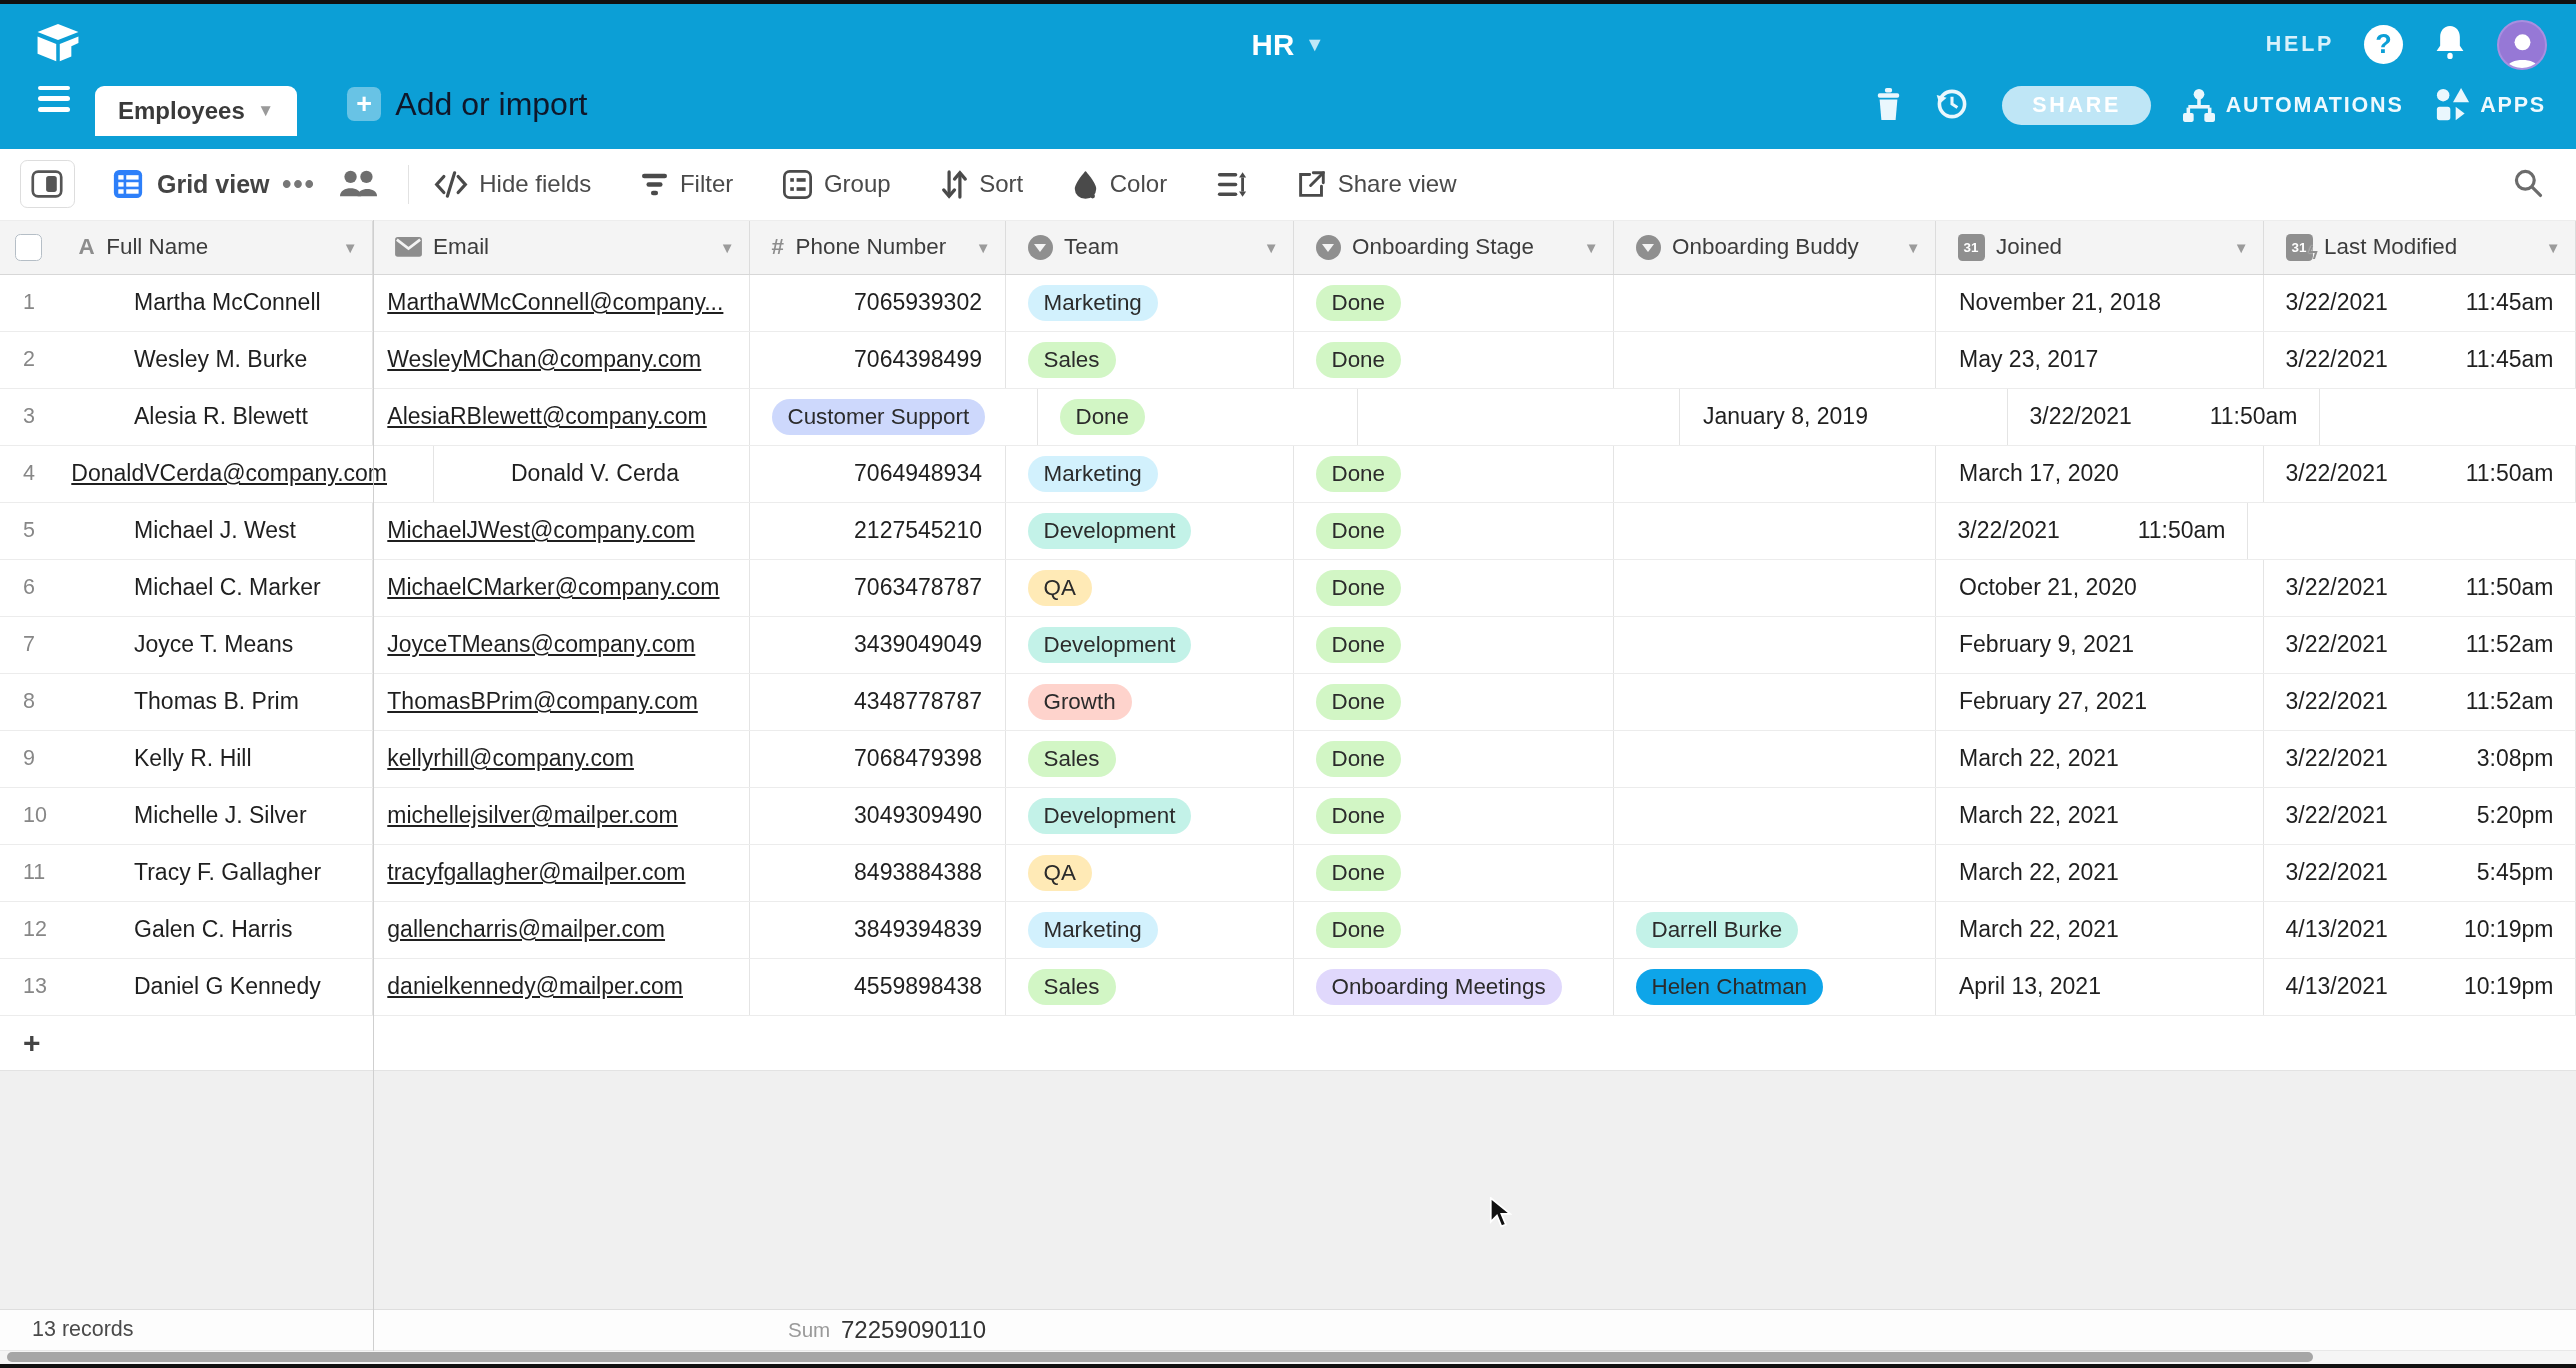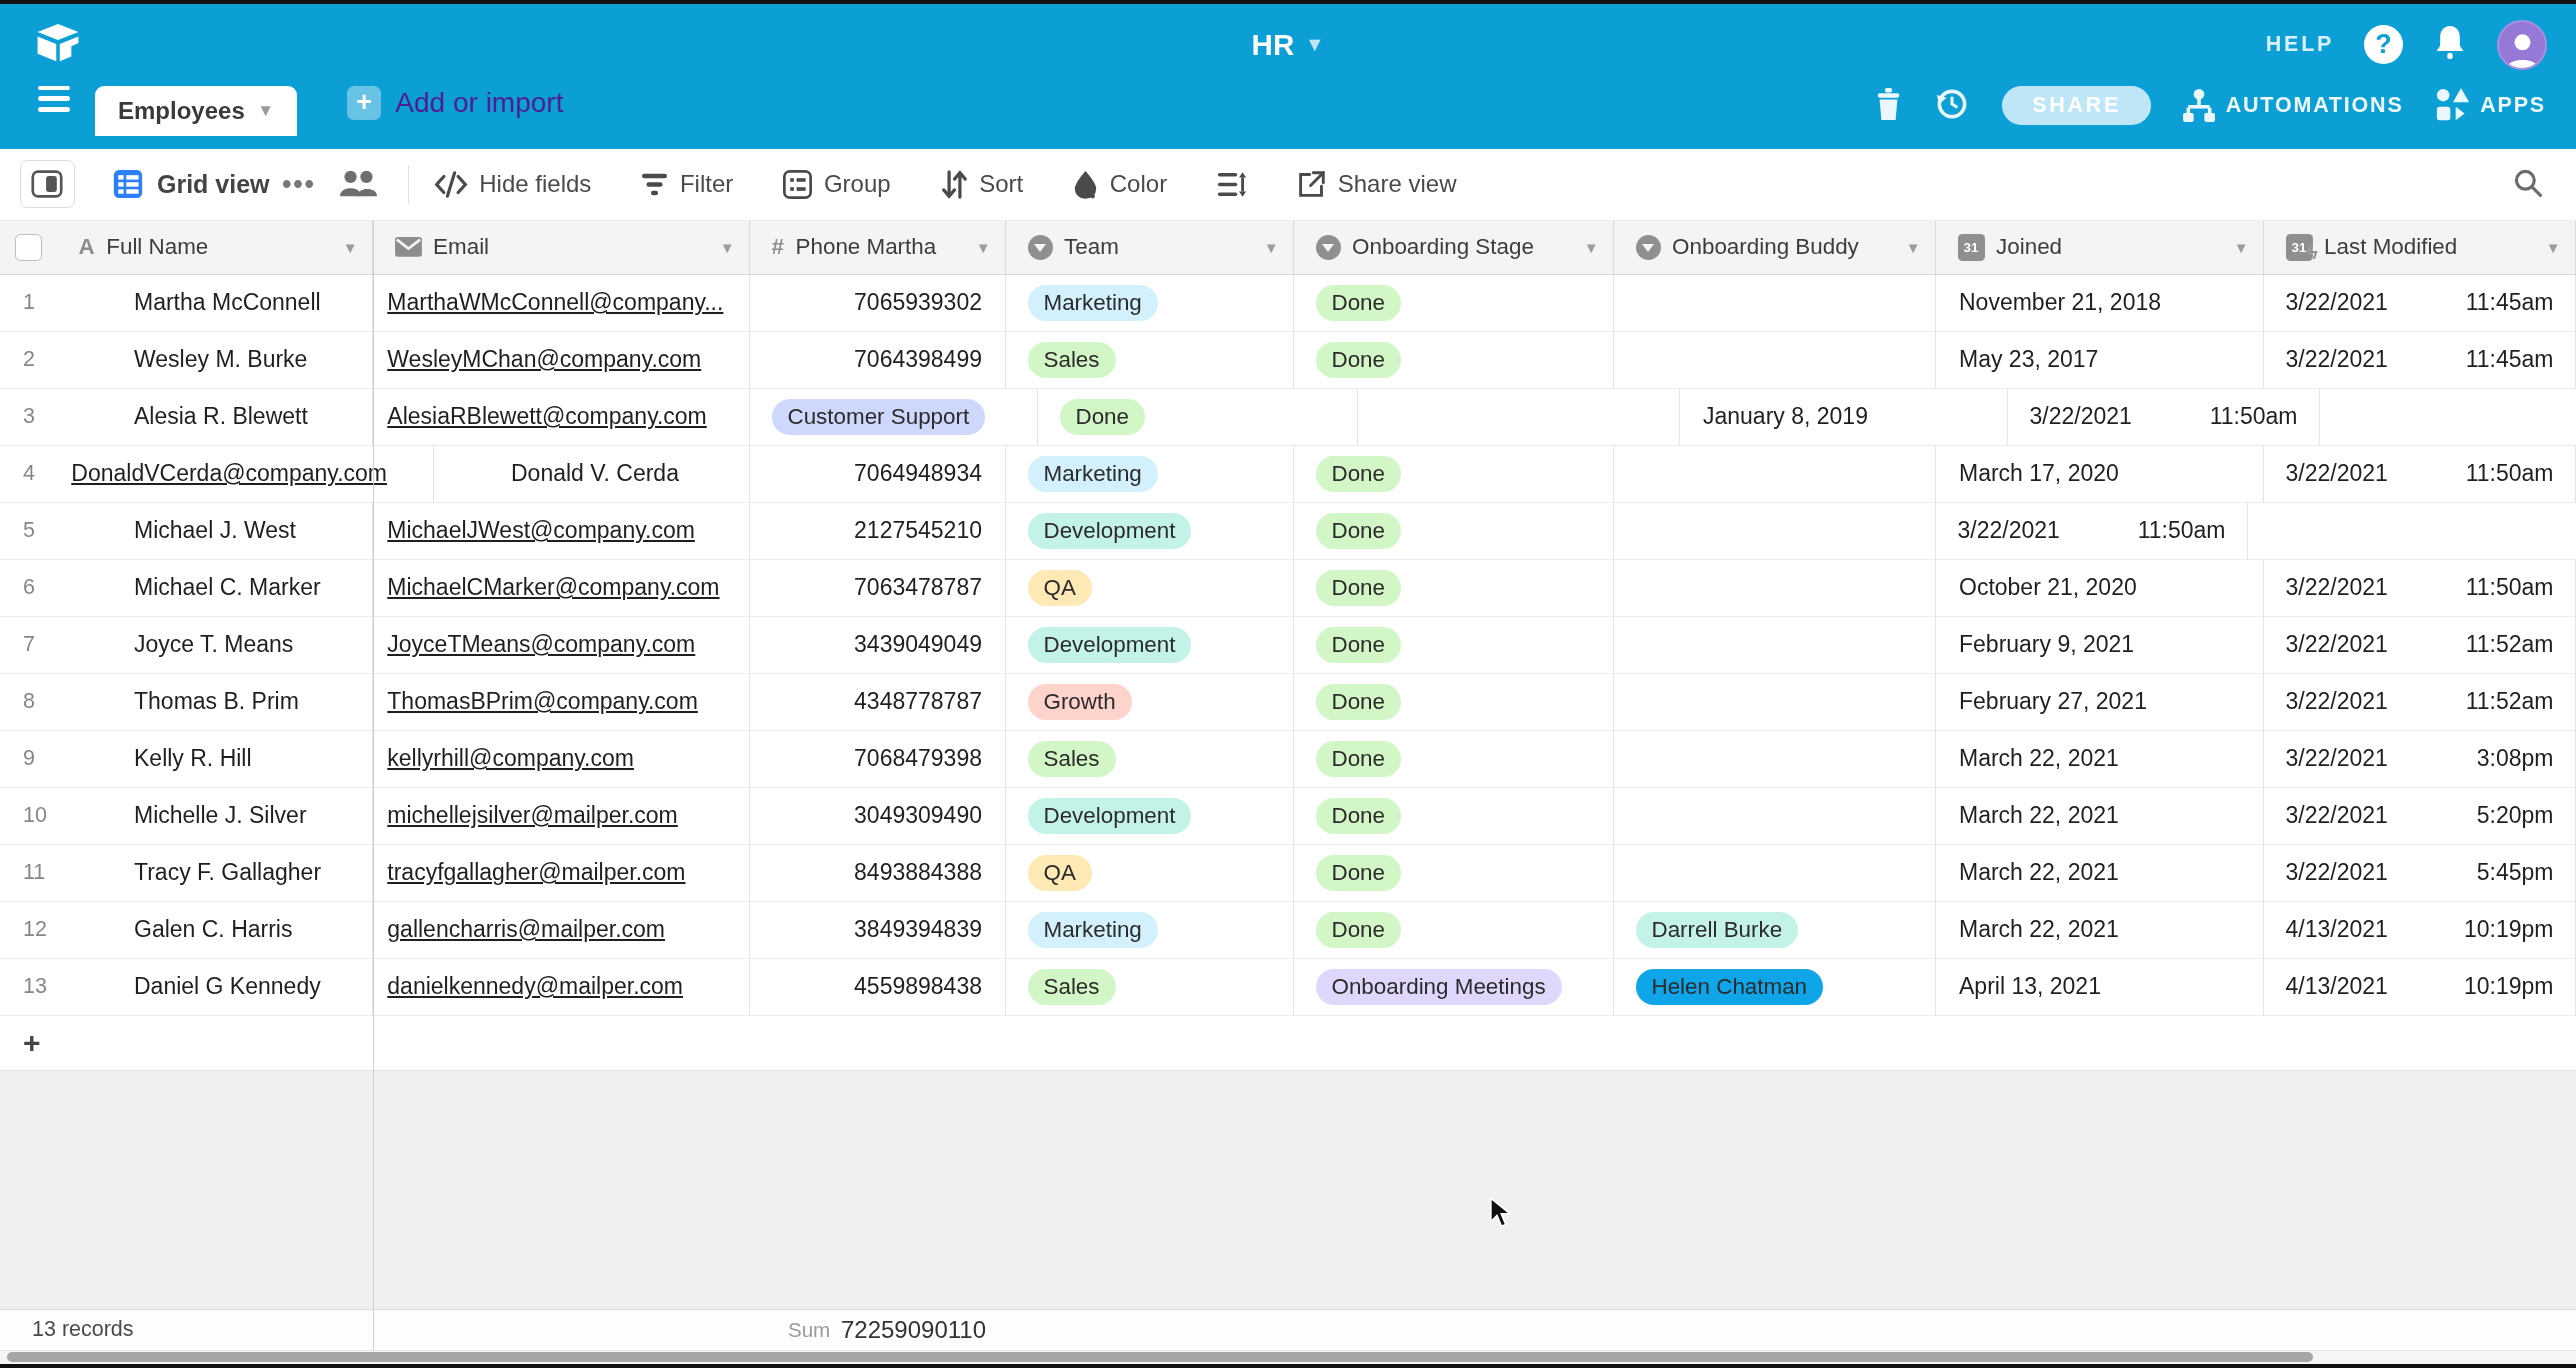--- a/index.html
+++ b/index.html
@@ -26,21 +26,21 @@
   
   .tabrow { height:63px; background:#0c9fd6; display:flex; align-items:flex-start; position:relative; }
   .hamburger { margin:0 0 18px 38px; display:flex; flex-direction:column; gap:6.3px; }
   .hamburger i { display:block; width:32px; height:4.5px; border-radius:2.7px; background:#fff; }
   .table-tab { margin-left:25px; height:50px; background:#fff; border-radius:9px 9px 0 0;
     display:flex; align-items:center; gap:12.5px; padding:0 23px; font-size:24px; font-weight:bold; color:#3a3a3a; }
   .table-tab .caret { color:#9a9a9a; font-size:17px; }
   .add-import { display:flex; align-items:center; gap:14.3px; margin:0 0 10.7px 50px; }
   .plusbox { width:34px; height:34px; border-radius:7.2px; background:rgba(255,255,255,.38);
     color:#fff; font-size:27px; font-weight:bold; display:flex; align-items:center; justify-content:center; }
-  .add-label { color:#4c1d95; font-size:28px; }
+  .add-label { color:#0f172a; font-size:32px; }
   .tabrow-right { margin-left:auto; display:flex; align-items:center; gap:32px; padding:0 30px 12.5px 0; }
   .share-pill { background:#bfe6f6; border-radius:894px; padding:7.2px 30px; color:#fff;
     font-size:21.5px; font-weight:bold; letter-spacing:2.7px; }
   .bar-btn { display:flex; align-items:center; gap:10.7px; color:#eef9fe; font-size:21.5px; font-weight:bold; letter-spacing:1.8px; }
 
   
   .toolbar { height:72px; background:#fff; display:flex; align-items:center; border-bottom:0.9px solid #ededed; position:relative; }
   .panel-btn { width:55px; height:48px; border:1.8px solid #ddd; border-radius:7.2px; margin-left:19.7px;
     display:flex; align-items:center; justify-content:center; }
   .viewgroup { display:flex; align-items:center; gap:14.3px; margin-left:38px; }
@@ -298,21 +298,21 @@
             <svg width="27" height="19.7" viewBox="0 0 30 22">
               <rect width="30" height="22" rx="3" fill="#8d8d8d"></rect>
               <path d="M2 3 L15 13 L28 3" fill="none" stroke="#f4f4f4" stroke-width="3"></path>
             </svg>
           </span>
           <span>Email</span>
           <span class="hcaret">▼</span>
         </div>
         <div class="hcell" style="width: 256px;">
           <span class="fieldicon">#</span>
-          <span>Phone Martha</span>
+          <span>Phone Number</span>
           <span class="hcaret">▼</span>
         </div>
         <div class="hcell" style="width: 288px;">
           <span class="selicon"></span>
           <span>Team</span>
           <span class="hcaret">▼</span>
         </div>
         <div class="hcell" style="width: 320px;">
           <span class="selicon"></span>
           <span>Onboarding Stage</span>

